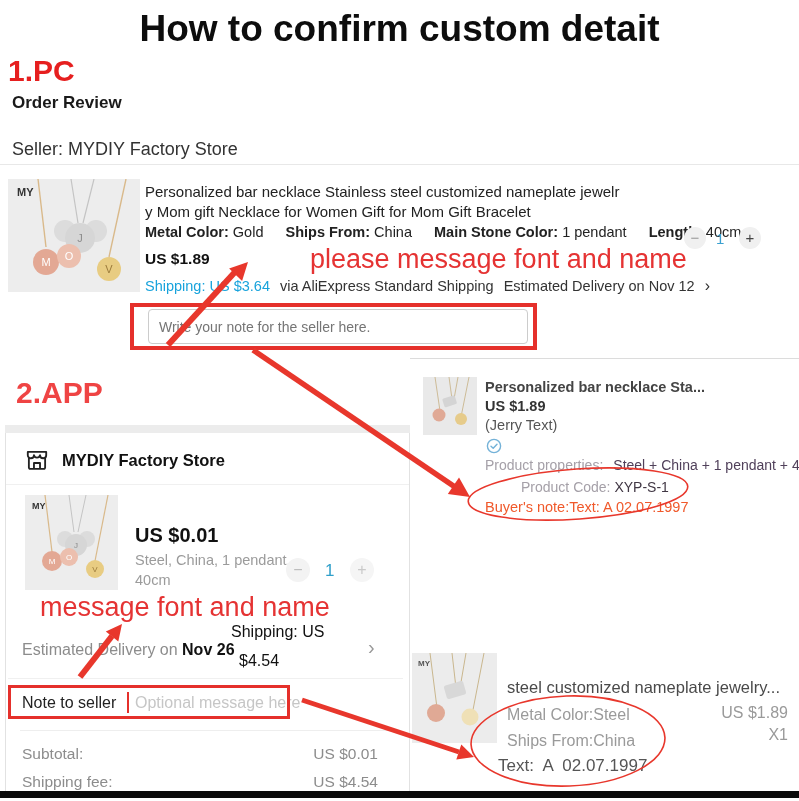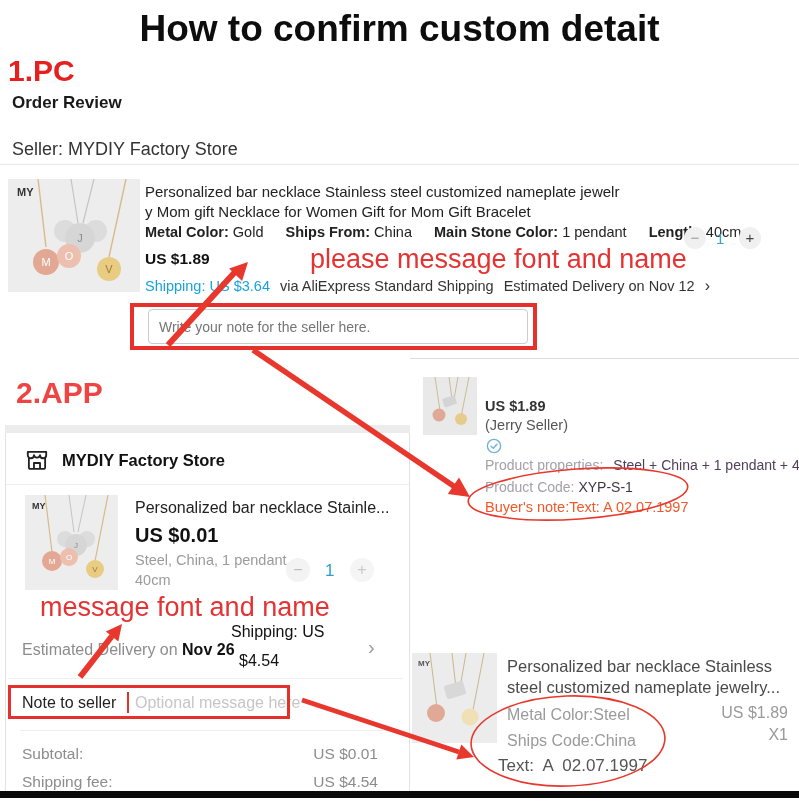--- a/index.html
+++ b/index.html
@@ -68,21 +68,21 @@
   .rp-div{left:410px;top:358px;width:389px;height:1px;background:#dcdcdc;}
   .rp-thumb{left:423px;top:377px;width:54px;height:58px;}
   .rp-title{left:485px;top:379px;font-size:14.5px;font-weight:600;color:#444;}
   .rp-price{left:485px;top:398px;font-size:14.5px;font-weight:700;color:#333;}
   .rp-buyer{left:485px;top:417px;font-size:14.5px;color:#555;}
   .rp-badge{left:486px;top:438px;width:16px;height:16px;}
   .rp-props{left:485px;top:457px;font-size:14px;white-space:nowrap;}
   .rp-props .lab{color:#a5a0a8;margin-right:10px;}
   .rp-props .val{color:#50405a;}
   .rp-code{left:485px;top:479px;font-size:14px;white-space:nowrap;}
-  .rp-code .lab{color:#a5a0a8;}
+  .rp-code .lab{color:#a5a0a8;margin-left:36px;}
   .rp-code .val{color:#413744;}
   .rp-note{left:485px;top:499px;font-size:14.5px;color:#f0592b;white-space:nowrap;}
   
   .rb-thumb{left:412px;top:653px;width:85px;height:90px;}
   .rb-title1{left:507px;top:657px;font-size:16.5px;color:#4a4a4a;}
   .rb-title2{left:507px;top:678px;font-size:16.5px;color:#4a4a4a;}
   .rb-metal{left:507px;top:706px;font-size:16px;color:#9a9a9a;}
   .rb-ships{left:507px;top:732px;font-size:16px;color:#9a9a9a;}
   .rb-text{left:498px;top:756px;font-size:17px;color:#555;white-space:pre;}
   .rb-price{left:700px;top:704px;width:88px;text-align:right;font-size:16px;color:#9a9a9a;}
@@ -170,21 +170,20 @@
       <circle cx="51" cy="50" r="11" fill="#d6d6d6"></circle>
       <text x="51" y="53" font-size="8" fill="#8a8a8a" text-anchor="middle">J</text>
       <circle cx="27" cy="66" r="10" fill="#e3a894"></circle>
       <text x="27" y="69" font-size="8" fill="#fff" text-anchor="middle">M</text>
       <circle cx="44" cy="62" r="9" fill="#ecbfae"></circle>
       <text x="44" y="65" font-size="8" fill="#fff" text-anchor="middle">O</text>
       <circle cx="70" cy="74" r="9" fill="#e8cc82"></circle>
       <text x="70" y="77" font-size="8" fill="#9c7c3c" text-anchor="middle">V</text>
     </svg>
   </div>
-  <div class="abs app-title">Personalized bar necklace Stainle...</div>
   <div class="abs app-price">US $0.01</div>
   <div class="abs app-props1">Steel, China, 1 pendant,</div>
   <div class="abs app-props2">40cm</div>
   <div class="abs circle-btn app-minus">−</div>
   <div class="abs app-qty">1</div>
   <div class="abs circle-btn app-plus">+</div>
   <div class="abs app-annot">message font and name</div>
 
   <div class="abs app-delivery">
     <span>Estimated Delivery on </span><b>Nov 26</b>
@@ -208,22 +207,23 @@
   <div class="abs rp-div"></div>
   <div class="abs rp-thumb imgbox">
     <svg width="54" height="58" viewBox="0 0 54 58">
       <rect width="54" height="58" fill="#e9e9e9"></rect>
       <path d="M12 0 L17 34 M46 0 L38 40 M26 0 L29 22 M35 0 L31 22" stroke="#c9b68d" stroke-width="0.9" fill="none"></path>
       <rect x="20" y="20" width="13" height="9" rx="1.5" fill="#d4d4d4" transform="rotate(-18 26 24)"></rect>
       <circle cx="16" cy="38" r="6.5" fill="#e0a995"></circle>
       <circle cx="38" cy="42" r="6" fill="#e6cb8a"></circle>
     </svg>
   </div>
+  <div class="abs rp-title">Personalized bar necklace Sta...</div>
   <div class="abs rp-price">US $1.89</div>
-  <div class="abs rp-buyer">(Jerry Seller)</div>
+  <div class="abs rp-buyer">(Jerry Text)</div>
   <div class="abs rp-badge">
     <svg width="16" height="16" viewBox="0 0 16 16" fill="none" stroke="#74b2d8" stroke-width="1.4">
       <circle cx="8" cy="8" r="6.6"></circle>
       <path d="M5 8.2 L7.2 10.3 L11 6.2" stroke-linecap="round" stroke-linejoin="round"></path>
     </svg>
   </div>
   <div class="abs rp-props">
     <span class="lab">Product properties:</span><span class="val">Steel + China + 1 pendant + 40cm</span>
   </div>
   <div class="abs rp-code">
@@ -234,24 +234,23 @@
   <div class="abs rb-thumb imgbox">
     <svg width="85" height="90" viewBox="0 0 85 90">
       <rect width="85" height="90" fill="#ececec"></rect>
       <text x="6" y="13" font-size="8" font-weight="bold" fill="#555">MY</text>
       <path d="M18 0 L25 55 M72 0 L60 62 M40 0 L44 35 M54 0 L48 35" stroke="#c9b68d" stroke-width="1" fill="none"></path>
       <rect x="33" y="30" width="20" height="14" rx="2" fill="#d8d8d8" transform="rotate(-16 43 37)"></rect>
       <circle cx="24" cy="60" r="9" fill="#e0a995"></circle>
       <circle cx="58" cy="64" r="8.5" fill="#efe0b6"></circle>
     </svg>
   </div>
-  <div class="abs rb-title1">Personalized bar necklace Stainless</div>
   <div class="abs rb-title2">steel customized nameplate jewelry...</div>
   <div class="abs rb-metal">Metal Color:Steel</div>
-  <div class="abs rb-ships">Ships Code:China</div>
+  <div class="abs rb-ships">Ships From:China</div>
   <div class="abs rb-text">Text:  A  02.07.1997</div>
   <div class="abs rb-price">US $1.89</div>
   <div class="abs rb-qty">X1</div>
 
   <div class="abs bottom-bar"></div>
 
   <svg class="abs overlay" width="799" height="801" viewBox="0 0 799 801">
     <g stroke="#e8372c" fill="#e8372c">
 
       <line x1="168" y1="345" x2="235" y2="272" stroke-width="6"></line>

